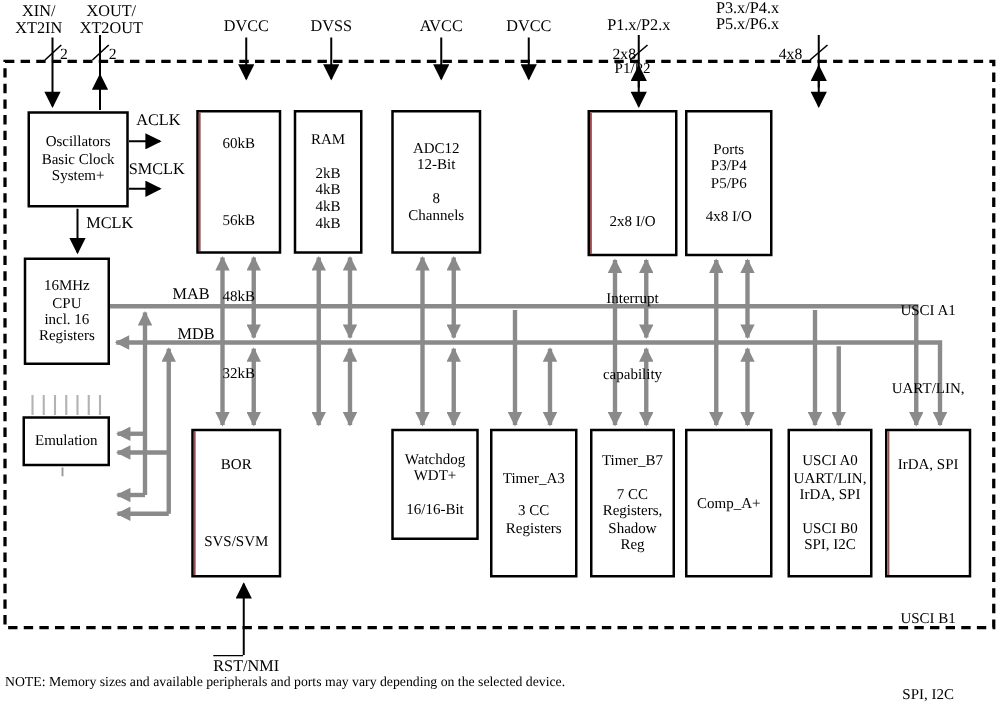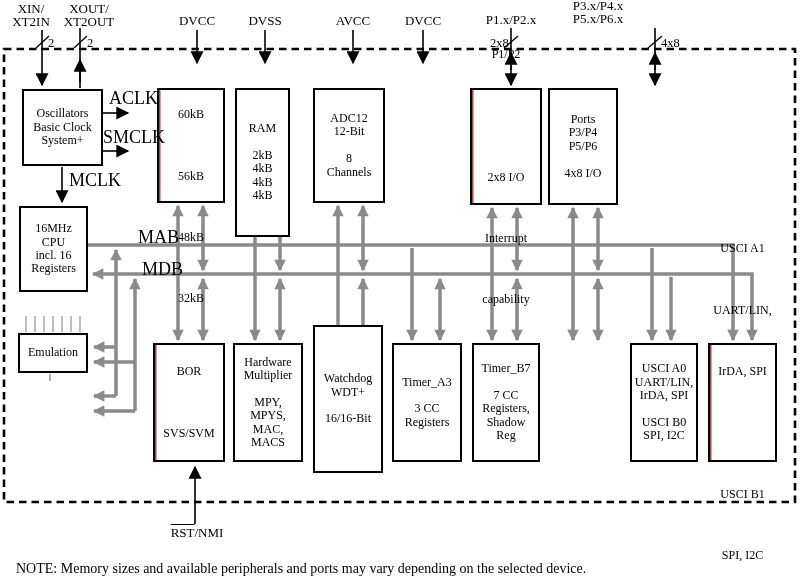--- a/index.html
+++ b/index.html
@@ -7,23 +7,23 @@
     font-family:Liberation Serif, serif;color:#000;}
   #lines{position:absolute;left:0;top:0;z-index:1;}
   .dash{fill:none;stroke:#000;stroke-width:2.6;stroke-dasharray:7.5 5;}
   .block{position:absolute;box-sizing:border-box;background:#fff;border:2.5px solid #000;
     display:flex;flex-direction:column;justify-content:center;align-items:center;
     text-align:center;font-size:12px;line-height:13.4px;z-index:2;}
   .accent{box-shadow:inset 1.5px 0 0 rgba(139,26,26,.8);gap:48px;}
   .ln{min-height:13.4px;white-space:pre;}
   .plabel{position:absolute;font-size:13px;line-height:12.5px;text-align:center;z-index:3;}
   .wlabel{position:absolute;font-size:12.5px;z-index:3;}
-  .buslabel{position:absolute;font-size:18px;z-index:3;}
+  .buslabel{position:absolute;font-size:13px;z-index:3;}
   .ov{text-decoration:overline;margin-top:20px;}
-  #note{position:absolute;left:4px;top:561px;font-size:14px;z-index:3;margin-left:12px;}
+  #note{position:absolute;left:4px;top:540px;font-size:11px;z-index:3;}
 </style>
 </head>
 <body>
 
 <div id="diagram">
 
 <svg id="lines" width="800" height="582" viewBox="0 0 800 582">
   <defs>
     <marker id="ag" viewBox="0 0 10 10" refX="9" refY="5" markerWidth="13" markerHeight="11.5" orient="auto-start-reverse" markerUnits="userSpaceOnUse">
       <path d="M0 0 L10 5 L0 10 z" fill="#8a8a8a"></path>
@@ -121,21 +121,21 @@
 <div class="plabel" style="left:398px;top:15px;width:50px">DVCC</div>
 <div class="plabel" style="left:478px;top:14px;width:66px">P1.x/P2.x</div>
 <div class="plabel" style="left:566px;top:0px;width:64px">
       <div class="ln">P3.x/P4.x</div>
       <div class="ln">P5.x/P6.x</div>
     </div>
 
 <div class="wlabel" style="left:48px;top:36px">2</div>
 <div class="wlabel" style="left:87px;top:36px">2</div>
 <div class="wlabel" style="left:490px;top:36px">2x8</div>
-<div class="wlabel" style="left:661px;top:36px">4x8</div>
+<div class="wlabel" style="left:623px;top:36px">4x8</div>
 
 <div class="buslabel" style="left:109px;top:88px">ACLK</div>
 <div class="buslabel" style="left:103px;top:127px">SMCLK</div>
 <div class="buslabel" style="left:69px;top:170px">MCLK</div>
 
 <div class="buslabel" style="left:138px;top:227px">MAB</div>
 <div class="buslabel" style="left:142px;top:259px">MDB</div>
 
 <div class="block" style="left:22px;top:89px;width:81px;height:77px">
       <div class="ln">Oscillators</div>
@@ -143,21 +143,21 @@
       <div class="ln">System+</div>
     </div>
 <div class="block accent" style="left:157px;top:88px;width:68px;height:115px">
       <div class="ln">Flash</div>
       <div class="ln"></div>
       <div class="ln">60kB</div>
       <div class="ln">56kB</div>
       <div class="ln">48kB</div>
       <div class="ln">32kB</div>
     </div>
-<div class="block" style="left:235px;top:88px;width:55px;height:149px">
+<div class="block" style="left:235px;top:88px;width:55px;height:115px">
       <div class="ln">RAM</div>
       <div class="ln"></div>
       <div class="ln">2kB</div>
       <div class="ln">4kB</div>
       <div class="ln">4kB</div>
       <div class="ln">4kB</div>
     </div>
 <div class="block" style="left:313px;top:88px;width:72px;height:115px">
       <div class="ln">ADC12</div>
       <div class="ln">12-Bit</div>
@@ -186,49 +186,43 @@
       <div class="ln">incl. 16</div>
       <div class="ln">Registers</div>
     </div>
 <div class="block" style="left:18px;top:333px;width:70px;height:40px">
       <div class="ln">Emulation</div>
     </div>
 <div class="block accent" style="left:153px;top:343px;width:72px;height:119px">
       <div class="ln">BOR</div>
       <div class="ln">SVS/SVM</div>
     </div>
-<div class="block" style="left:233px;top:343px;width:70px;height:119px">
-      <div class="ln">Hardware</div>
-      <div class="ln">Multiplier</div>
-      <div class="ln"></div>
-      <div class="ln">MPY,</div>
-      <div class="ln">MPYS,</div>
-      <div class="ln">MAC,</div>
-      <div class="ln">MACS</div>
-    </div>
-<div class="block" style="left:313px;top:325px;width:70px;height:148px">
+<div class="block" style="left:313px;top:343px;width:70px;height:89px">
       <div class="ln">Watchdog</div>
       <div class="ln">WDT+</div>
       <div class="ln"></div>
       <div class="ln">16/16-Bit</div>
     </div>
 <div class="block" style="left:392px;top:343px;width:70px;height:119px">
       <div class="ln">Timer_A3</div>
       <div class="ln"></div>
       <div class="ln">3 CC</div>
       <div class="ln">Registers</div>
     </div>
 <div class="block" style="left:472px;top:343px;width:68px;height:119px">
       <div class="ln">Timer_B7</div>
       <div class="ln"></div>
       <div class="ln">7 CC</div>
       <div class="ln">Registers,</div>
       <div class="ln">Shadow</div>
       <div class="ln">Reg</div>
     </div>
+<div class="block" style="left:548px;top:343px;width:70px;height:119px">
+      <div class="ln">Comp_A+</div>
+    </div>
 <div class="block" style="left:630px;top:343px;width:68px;height:119px">
       <div class="ln">USCI A0</div>
       <div class="ln">UART/LIN,</div>
       <div class="ln">IrDA, SPI</div>
       <div class="ln"></div>
       <div class="ln">USCI B0</div>
       <div class="ln">SPI, I2C</div>
     </div>
 <div class="block accent" style="left:708px;top:343px;width:69px;height:119px">
       <div class="ln">USCI A1</div>

